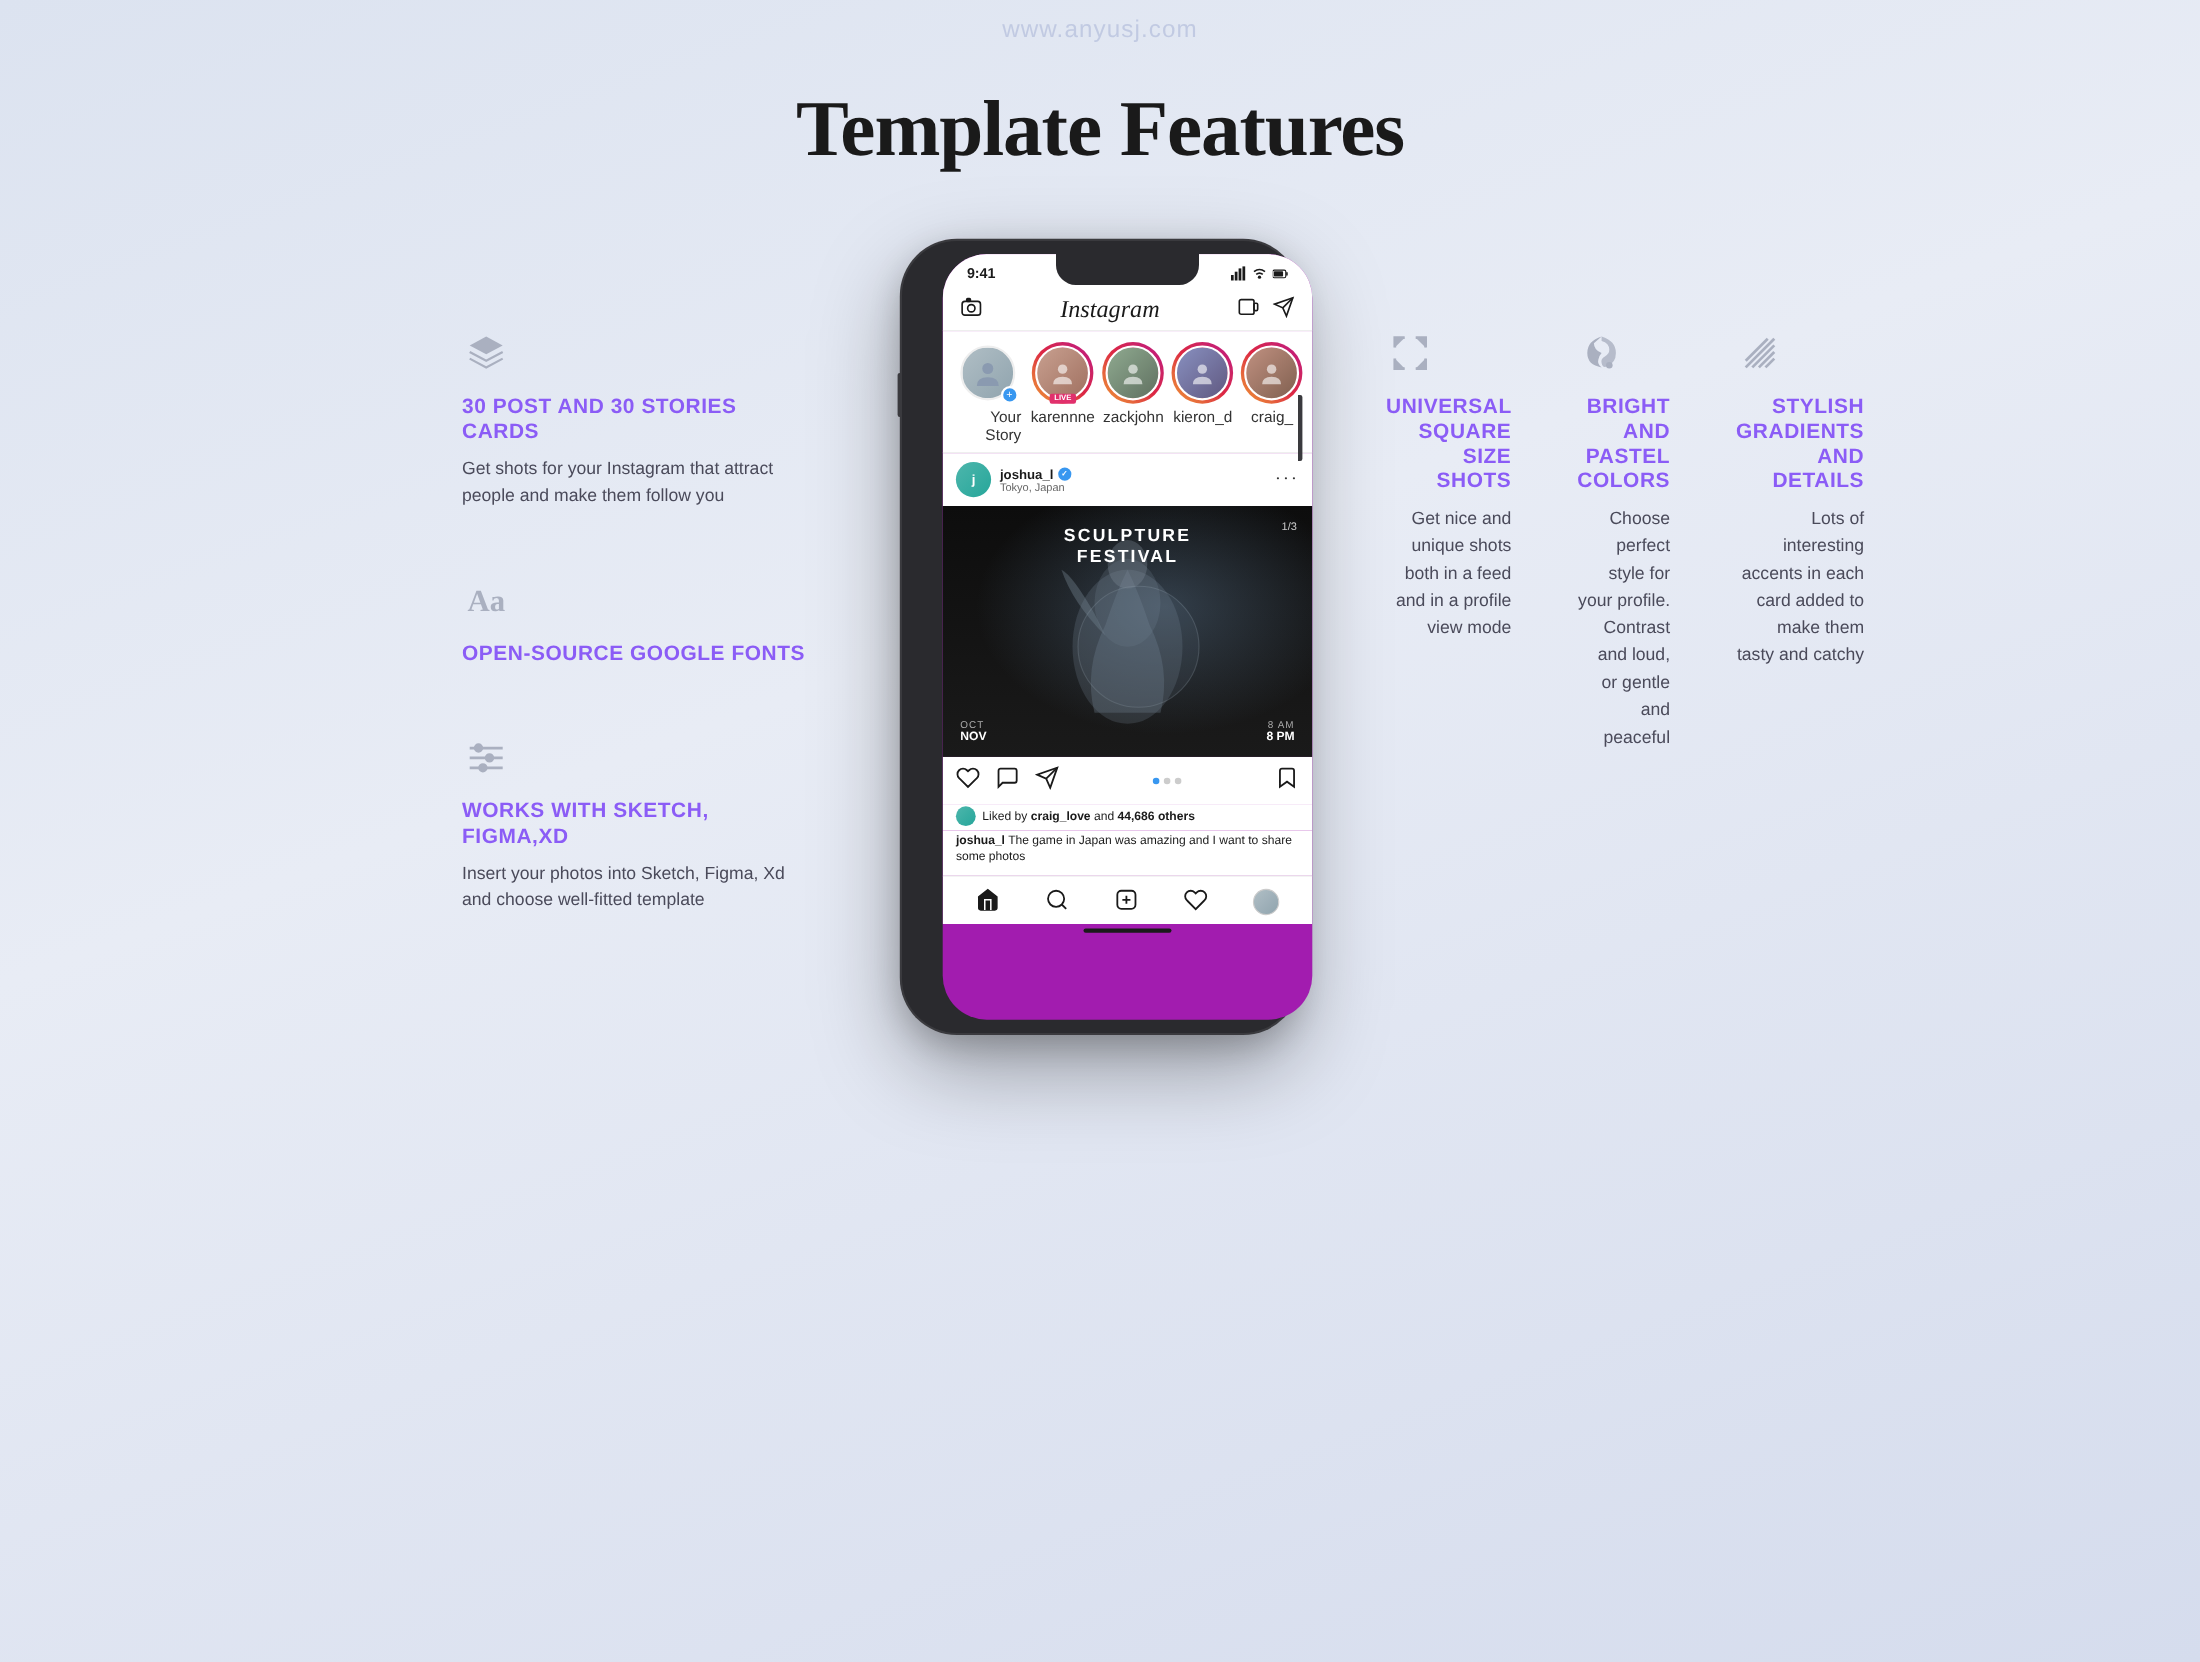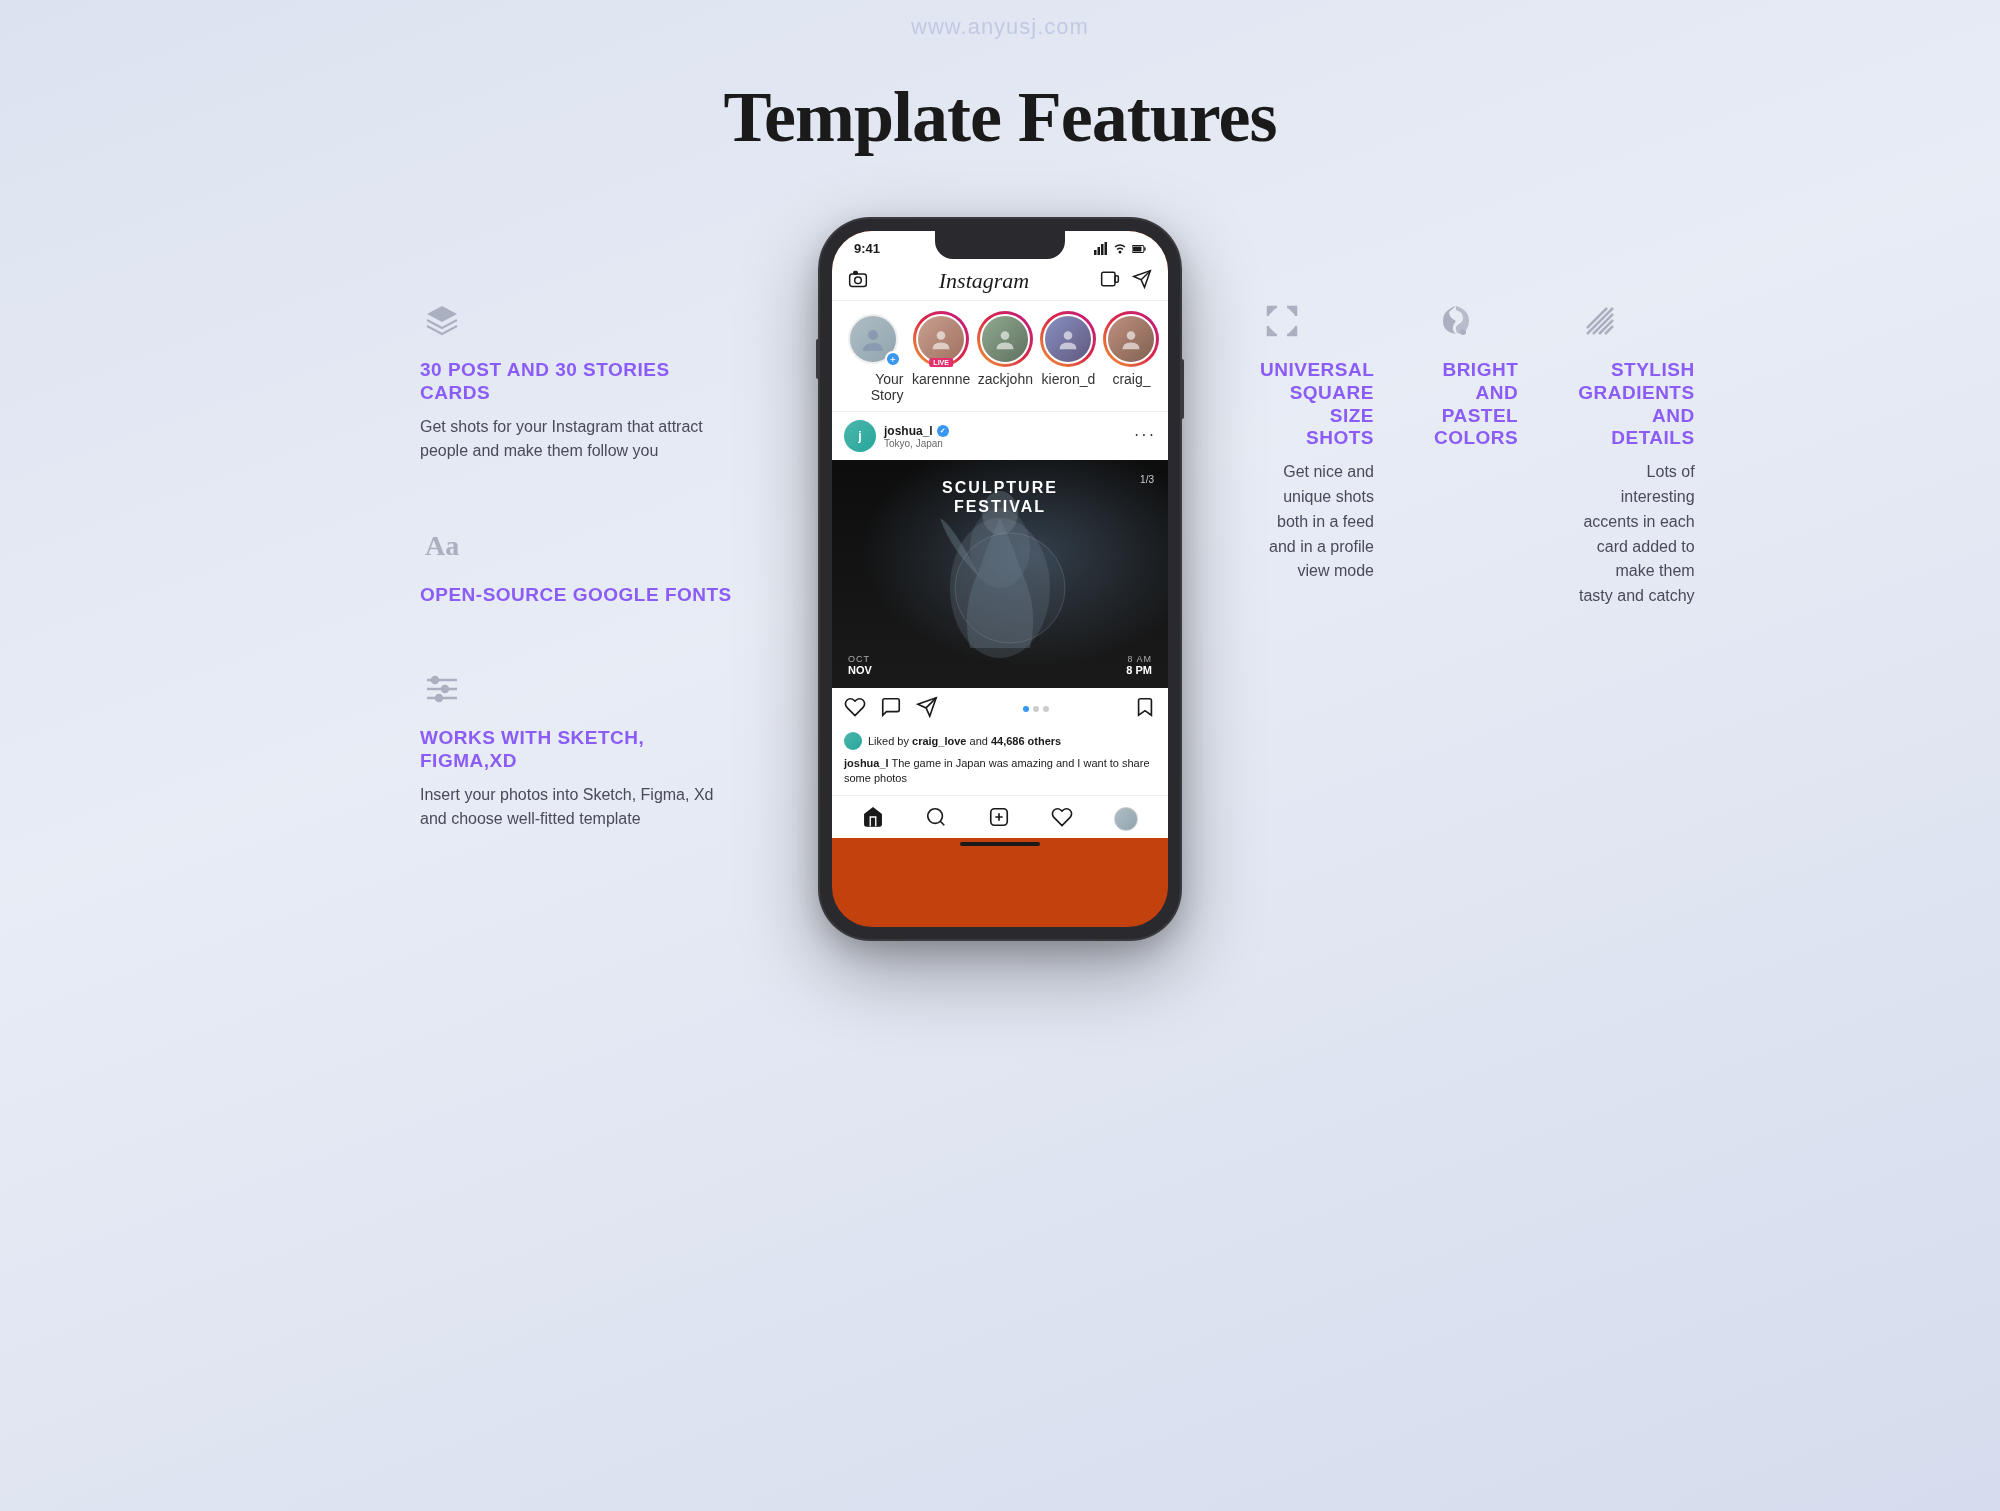--- a/index.html
+++ b/index.html
@@ -152,24 +152,25 @@
       top: 140px;
       width: 4px;
       height: 60px;
       background: #3a3a3e;
       border-radius: 0 2px 2px 0;
     }
 
     .phone-screen {
       width: 100%;
       height: 100%;
-      background: #c2410c;
+      background: #a21caf;
       border-radius: 40px;
       overflow: hidden;
       position: relative;
+      margin-left: 25px;
     }
 
     
     .status-bar {
       display: flex;
       justify-content: space-between;
       align-items: center;
       padding: 10px 22px 4px;
       background: #fff;
     }
@@ -902,20 +903,22 @@
 
     <div class="feature-item">
       <div class="feature-icon">
         <svg viewBox="0 0 38 38" xmlns="http://www.w3.org/2000/svg">
           <path d="M19,4 Q32,8 32,19 Q32,28 24,31 Q20,33 19,28 Q18,24 22,22 Q26,20 26,16 Q26,10 19,8 Z" fill="#aab0c0" opacity="0.8"></path>
           <path d="M19,4 Q6,8 6,19 Q6,30 19,32 Q15,29 16,25 Q17,21 19,19 Q12,16 12,10 Z" fill="#aab0c0"></path>
           <circle cx="26" cy="30" r="3" fill="#aab0c0"></circle>
         </svg>
       </div>
       <div class="feature-title">BRIGHT AND PASTEL COLORS</div>
+      <div class="feature-desc">Choose perfect style for your profile.
+Contrast and loud, or gentle and peaceful</div>
     </div>
 
     <div class="feature-item">
       <div class="feature-icon">
         <svg viewBox="0 0 38 38" xmlns="http://www.w3.org/2000/svg" stroke="#aab0c0" stroke-width="2.5">
           <line x1="6" y1="32" x2="32" y2="6"></line>
           <line x1="12" y1="32" x2="32" y2="12"></line>
           <line x1="18" y1="32" x2="32" y2="18"></line>
           <line x1="24" y1="32" x2="32" y2="24"></line>
           <line x1="6" y1="26" x2="26" y2="6"></line>

